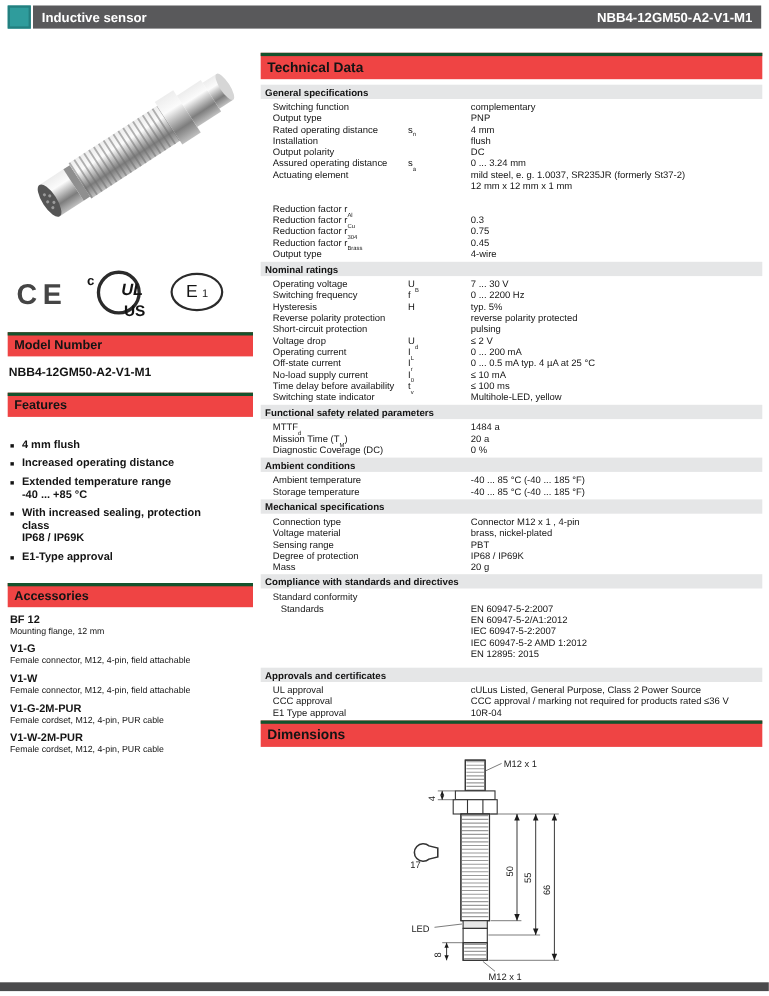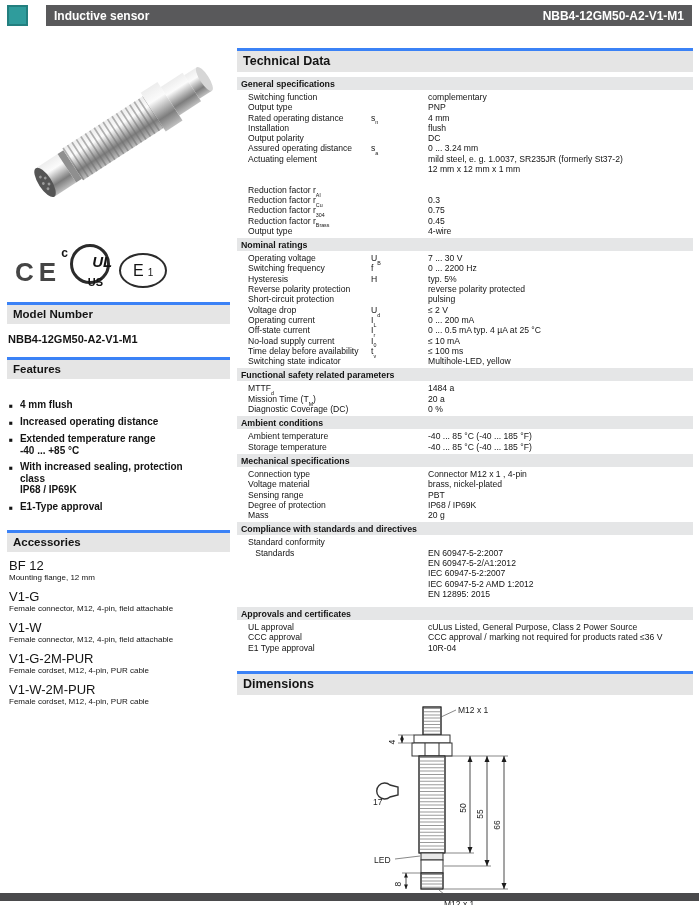--- a/index.html
+++ b/index.html
@@ -3,55 +3,55 @@
 <meta charset="utf-8">
 <style>
   *{margin:0;padding:0;box-sizing:border-box}
   html,body{width:699px;height:905px}
   body{position:relative;background:#fff;color:#141414;overflow:hidden;
        font-family:"Liberation Sans","DejaVu Sans",sans-serif}
 
   
   .topbar{position:absolute;top:5px;left:7px;right:7px;height:21px;display:flex}
   .brand-sq{width:21px;height:21px;background:#2f9c9c;border:2px solid #237f7f;flex:none}
-  .titlebar{flex:1;margin-left:18px;background:#59595b;color:#fff;display:flex;
+  .titlebar{flex:1;margin-left:2px;background:#59595b;color:#fff;display:flex;
             justify-content:space-between;align-items:center;padding:0 8px;
             font-size:12px;font-weight:bold}
 
   
   .leftcol{position:absolute;top:32px;left:7px;width:223px}
   .photo{width:223px;height:206px;display:block}
-  .marks{display:flex;align-items:flex-end;padding:6px 4px 14px 8px;height:64px}
+  .marks{display:flex;align-items:flex-start;gap:18px;padding:6px 4px 14px 8px;height:64px}
   .ce{font-size:26px;font-weight:bold;color:#454545;letter-spacing:5px;margin-top:8px}
   .ulmark{position:relative;width:58px;height:46px;flex:none}
   .ul-c{position:absolute;left:0;top:4px;font-weight:bold;font-size:12px}
   .ul-circle{position:absolute;left:9px;top:2px;width:40px;height:40px;border:3px solid #2b2b2b;border-radius:50%}
   .ul-letters{position:absolute;left:19px;top:6px;font-weight:bold;font-size:15px;font-style:italic}
-  .ul-us{position:absolute;right:16px;bottom:0;font-weight:bold;font-size:11px}
+  .ul-us{position:absolute;right:5px;bottom:0;font-weight:bold;font-size:14px}
   .e1mark{width:48px;height:35px;border:2.5px solid #2b2b2b;border-radius:50%;display:flex;
           align-items:center;justify-content:center;gap:4px;margin-top:4px;flex:none}
   .e1-e{font-size:16px}
   .e1-n{font-size:10px;margin-top:3px}
 
-  .secbar{border-top:3px solid #3b82f6;background:#e5e5e5;font-weight:bold;
+  .secbar{border-top:3px solid #14532d;background:#ef4444;font-weight:bold;
           font-size:11.5px;padding:3px 6px 4px}
   .secbar.big{font-size:12.5px}
   .model-value{font-weight:bold;font-size:11px;padding:9px 1px 12px}
   .featlist{list-style:none;padding:20px 2px 12px}
   .feat{display:flex;gap:7px;font-weight:bold;font-size:10px;line-height:11.5px;margin-bottom:5px}
   .feat::before{content:"■";font-size:6.5px;line-height:11px;margin-top:1px}
   .feat-text{white-space:pre-line}
   .accwrap{padding:6px 2px 0}
   .acc{margin-bottom:7px}
-  .acc-name{font-weight:normal;font-size:13px}
+  .acc-name{font-weight:bold;font-size:10px}
   .acc-desc{font-size:8px;margin-top:0}
 
   
   .rightcol{position:absolute;top:48px;left:237px;width:456px}
-  .ttable{padding:3px 0 18px}
+  .ttable{padding:3px 0 2px}
   .tsection-title{font-weight:bold;font-size:8.8px;background:#e5e6e7;padding:2px 4px 1px;margin:2px 0}
   .tsection:last-of-type .tsection-title{margin-top:8px}
   .trow{display:flex;align-items:flex-start;font-size:8.6px;line-height:10.3px;min-height:10.3px;padding-left:11px}
   .tlabel{width:123px;flex:none;white-space:pre}
   .tsym{width:57px;flex:none}
   .tval{flex:1;white-space:pre-line}
   sub{font-size:0.62em;position:relative;top:0.22em;line-height:0}
 
   .dims-wrap{display:flex;justify-content:center;padding-top:6px}
   .dsvg text{font-size:8.5px;fill:#1c1c1c}

